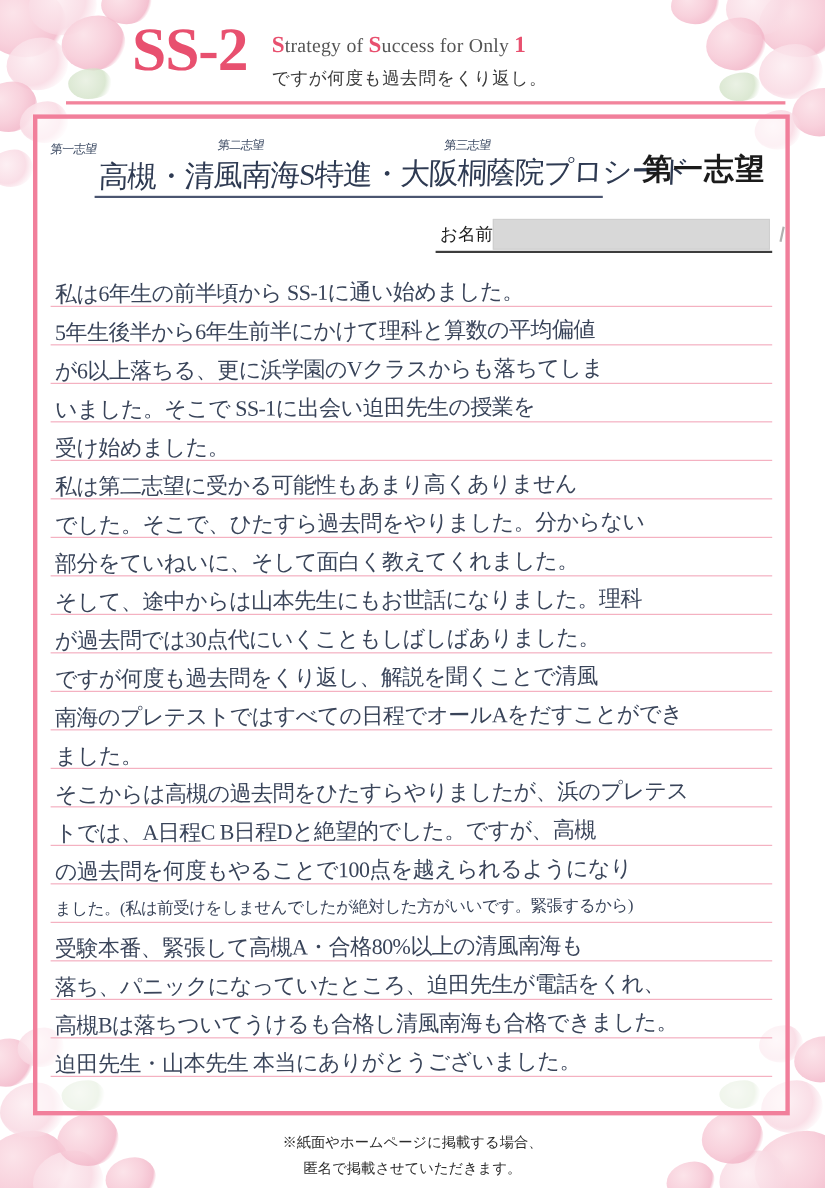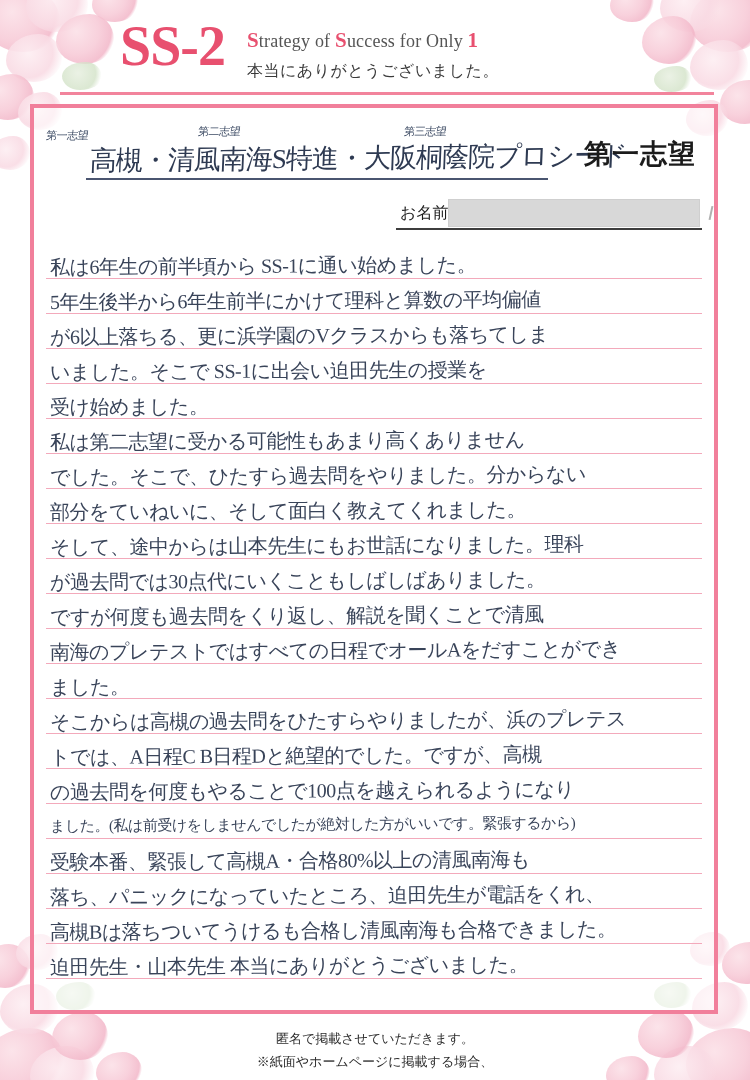--- a/index.html
+++ b/index.html
@@ -290,21 +290,21 @@
     <div class="petal" style="right:100px; bottom:-12px; width:44px; height:36px;"></div>
   </div>
 
   <div class="header">
     <div class="header-inner">
       <div class="logo">SS-2</div>
       <div class="tagline-wrap">
         <div class="tagline1">
           <span class="cap">S</span><span>trategy of </span><span class="cap">S</span><span>uccess for Only </span><span class="num">1</span>
         </div>
-        <div class="tagline2">本当にありがとうございました。</div>
+        <div class="tagline2">ですが何度も過去問をくり返し。</div>
       </div>
     </div>
   </div>
   <div class="header-rule"></div>
 
   <div class="frame"></div>
 
   <div class="title-block">
     <div class="rank-label hand" style="left:0px; top:8px;">第一志望</div>
     <div class="rank-label hand" style="left:152px; top:4px;">第二志望</div>
@@ -362,17 +362,17 @@
     <div class="line-text hand" style="top:498px;">トでは、A日程C  B日程Dと絶望的でした。ですが、高槻</div>
     <div class="line-text hand" style="top:533px;">の過去問を何度もやることで100点を越えられるようになり</div>
     <div class="line-text hand small" style="top:571px;">ました。(私は前受けをしませんでしたが絶対した方がいいです。緊張するから)</div>
     <div class="line-text hand" style="top:603px;">受験本番、緊張して高槻A・合格80%以上の清風南海も</div>
     <div class="line-text hand" style="top:638px;">落ち、パニックになっていたところ、迫田先生が電話をくれ、</div>
     <div class="line-text hand" style="top:673px;">高槻Bは落ちついてうけるも合格し清風南海も合格できました。</div>
     <div class="line-text hand" style="top:708px;">迫田先生・山本先生 本当にありがとうございました。</div>
   </div>
 
   <div class="footer">
+    <div>※紙面やホームページに掲載する場合、</div>
     <div>匿名で掲載させていただきます。</div>
-    <div>※紙面やホームページに掲載する場合、</div>
   </div>
 
 </div>
 
 </body></html>

